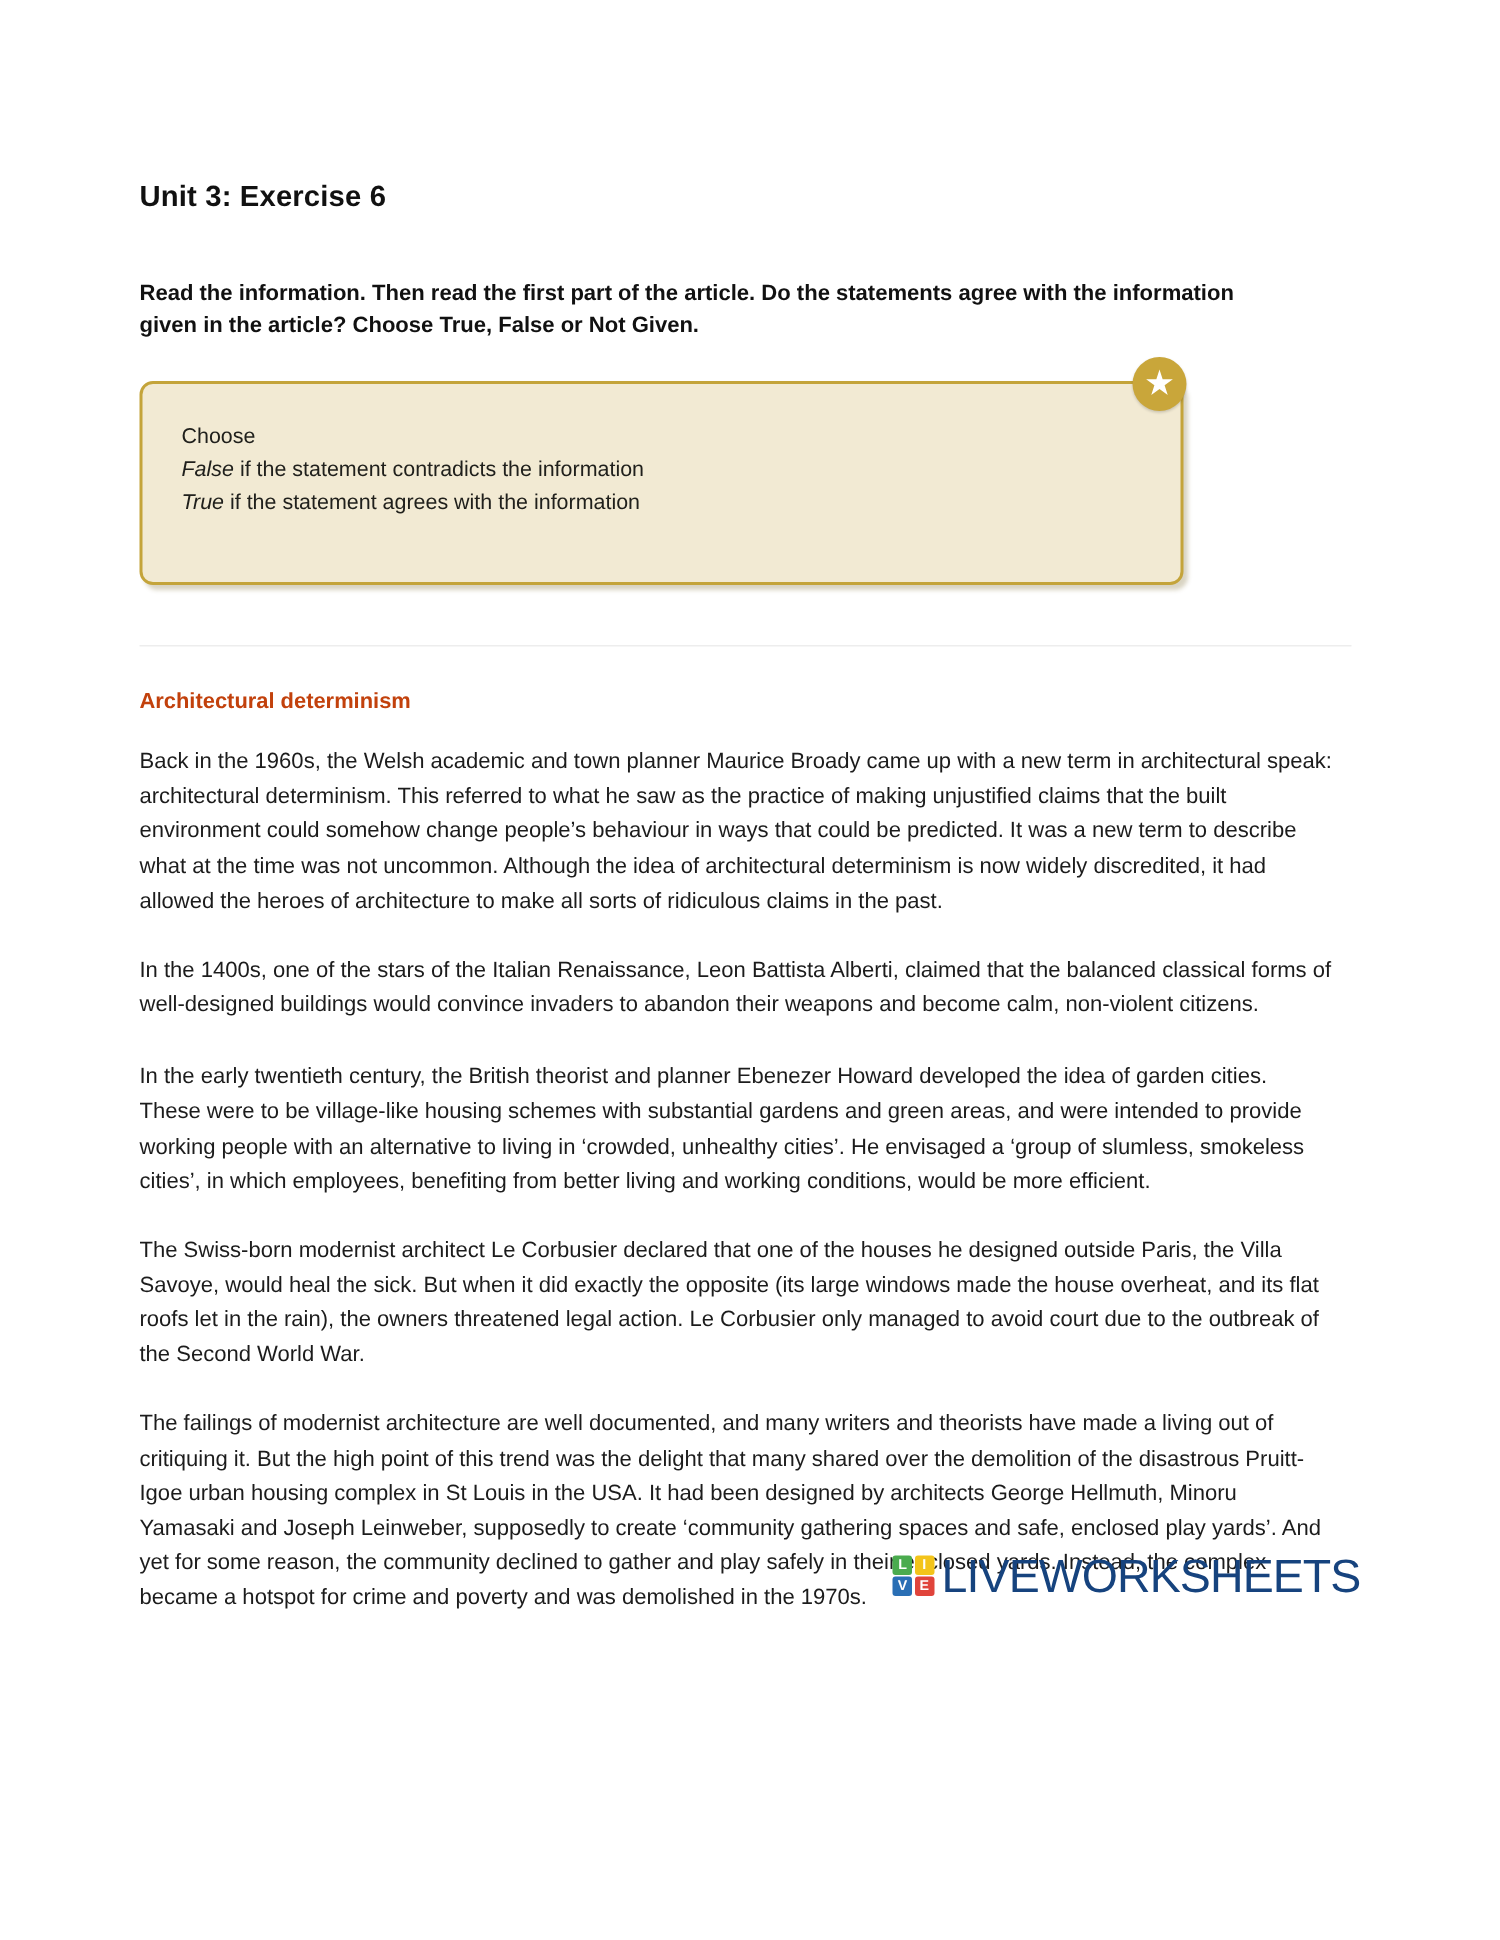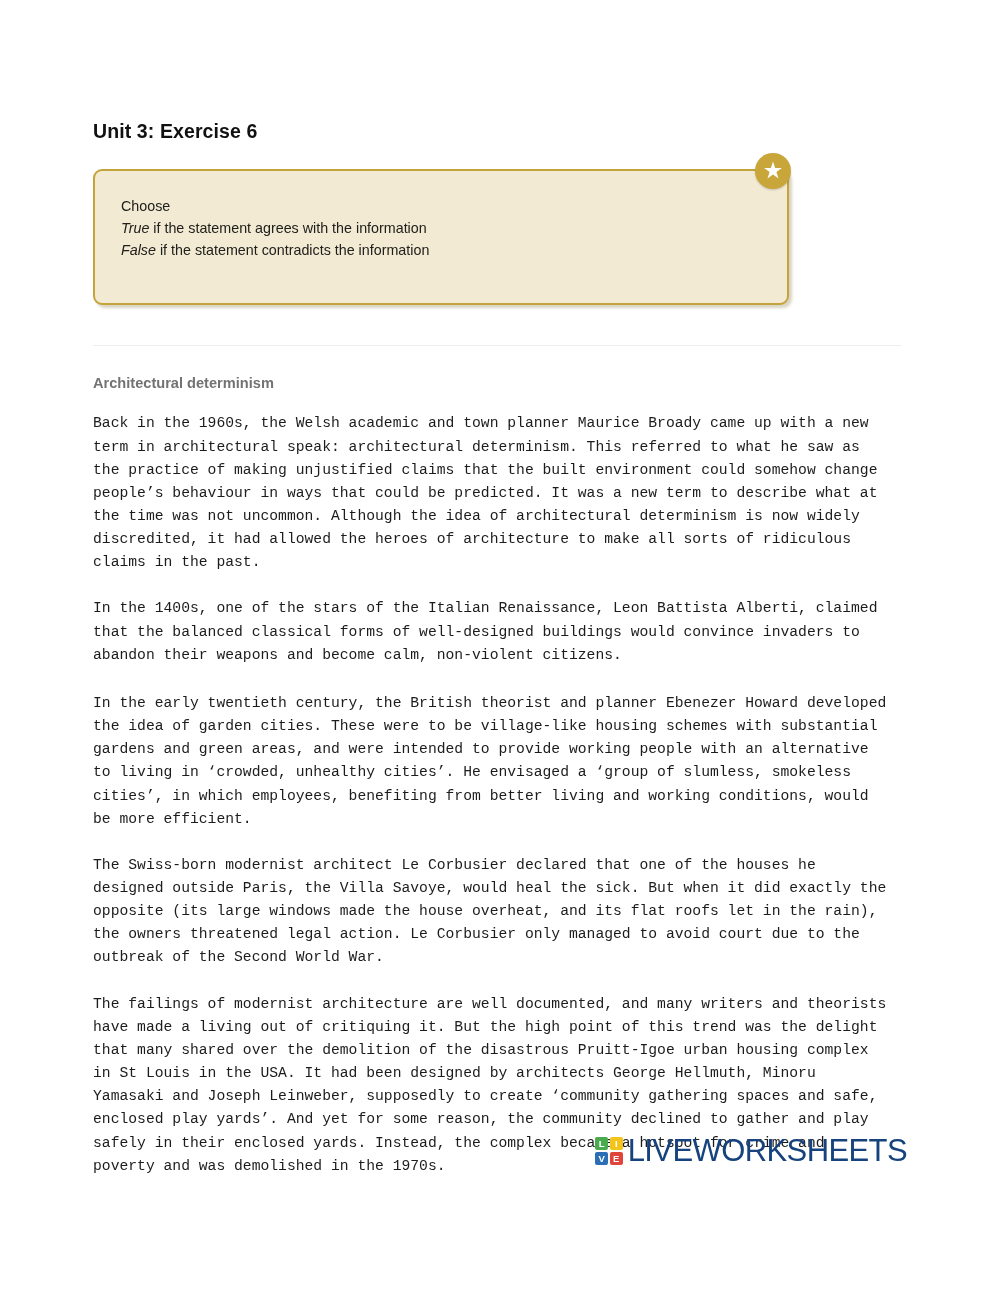--- a/index.html
+++ b/index.html
@@ -105,35 +105,34 @@
     background: #ededed;
     width: 808px;
   }
 
   
   .article-heading {
     margin: 0;
     padding-top: 28px;
     font-size: 14.6px;
     font-weight: bold;
-    color: #737373;
+    color: #c2410c;
     line-height: 1.3;
   }
 
   .article-body {
     padding-top: 19px;
   }
   .para {
     font-size: 14.7px;
     line-height: 1.575;
     color: #1c1c1c;
     margin: 0 0 23px 0;
     max-width: 795px;
     text-align: left;
-    font-family: Liberation Mono, monospace;
   }
   .para.gap-extra {
     margin-bottom: 25px;
   }
   .para:last-child { margin-bottom: 0; }
 
   
   .footer-logo {
     position: absolute;
     right: 0px;
@@ -175,35 +174,36 @@
   }
 </style>
 </head>
 <body>
 
 <div class="page">
   <div class="content">
 
     <h1 class="worksheet-title">Unit 3: Exercise 6</h1>
 
+    <p class="instructions">Read the information. Then read the first part of the article. Do the statements agree with the information given in the article? Choose True, False or Not Given.</p>
 
     <div class="choose-wrap">
       <div class="choose-box">
 
         <div class="star-badge">
           <svg width="24" height="24" viewBox="0 0 24 24" aria-hidden="true">
             <path d="M12 2.4 L14.1 8.9 L20.9 8.9 L15.4 12.9 L17.5 19.4 L12 15.4 L6.5 19.4 L8.6 12.9 L3.1 8.9 L9.9 8.9 Z" fill="#ffffff"></path>
           </svg>
         </div>
 
         <div class="choose-line">Choose</div>
 
+        <div class="choose-line"><span class="term">False</span><span> if the statement contradicts the information</span></div>
+
         <div class="choose-line"><span class="term">True</span><span> if the statement agrees with the information</span></div>
-
-        <div class="choose-line"><span class="term">False</span><span> if the statement contradicts the information</span></div>
 
 
       </div>
     </div>
 
     <div class="divider"></div>
 
     <h2 class="article-heading">Architectural determinism</h2>
 
     <div class="article-body">

